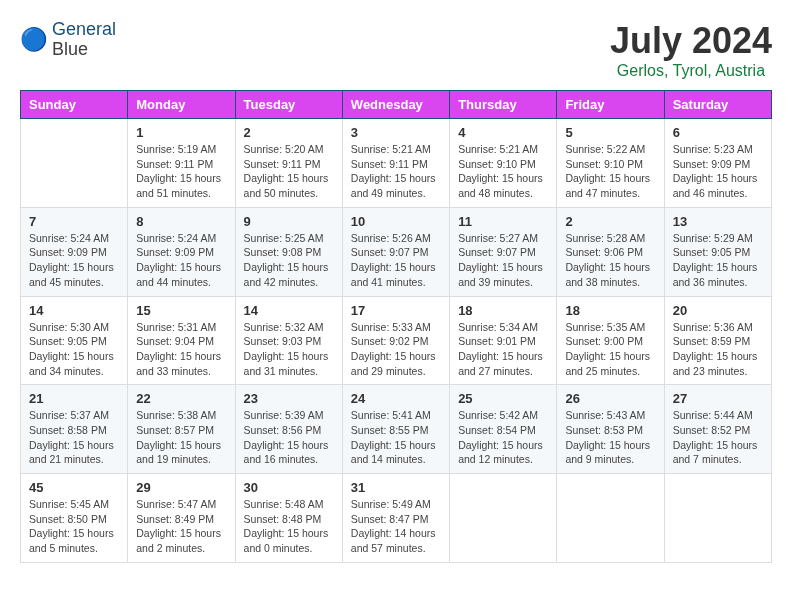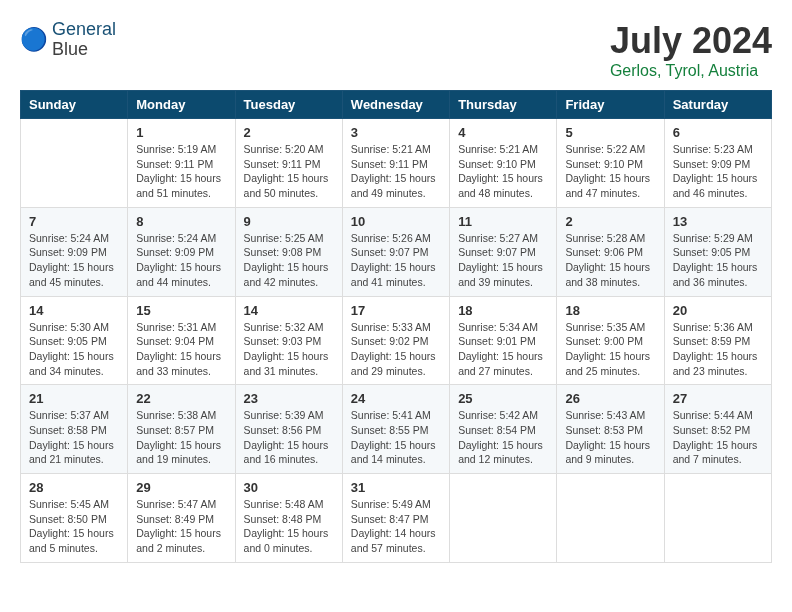--- a/index.html
+++ b/index.html
@@ -28,39 +28,39 @@
       line-height: 1.1;
     }
     .logo-text span {
       color: #1a5276;
     }
     .logo-bird {
       width: 28px;
       height: 28px;
     }
     .title-block {
-      text-align: left;
+      text-align: center;
       margin-left: 21px;
     }
     .month-year {
       font-size: 36px;
       font-weight: bold;
       color: #333;
     }
     .location {
       font-size: 16px;
       color: #15803d;
     }
     table {
       width: 100%;
       border-collapse: collapse;
       font-size: 11px;
     }
     thead tr {
-      background-color: #0c4a6e;
+      background-color: #d946ef;
       color: #fff;
     }
     thead th {
       padding: 6px 8px;
       text-align: left;
       font-size: 13px;
       font-weight: bold;
       border: 1px solid #1a5276;
     }
     tbody tr {
@@ -239,21 +239,21 @@
           <span class="day-number">26</span>
           <div class="day-info">Sunrise: 5:43 AM<br>Sunset: 8:53 PM<br>Daylight: 15 hours<br>and 9 minutes.</div>
         </td>
         <td>
           <span class="day-number">27</span>
           <div class="day-info">Sunrise: 5:44 AM<br>Sunset: 8:52 PM<br>Daylight: 15 hours<br>and 7 minutes.</div>
         </td>
       </tr>
       <tr>
         <td>
-          <span class="day-number">28</span>
+          <span class="day-number">45</span>
           <div class="day-info">Sunrise: 5:45 AM<br>Sunset: 8:50 PM<br>Daylight: 15 hours<br>and 5 minutes.</div>
         </td>
         <td>
           <span class="day-number">29</span>
           <div class="day-info">Sunrise: 5:47 AM<br>Sunset: 8:49 PM<br>Daylight: 15 hours<br>and 2 minutes.</div>
         </td>
         <td>
           <span class="day-number">30</span>
           <div class="day-info">Sunrise: 5:48 AM<br>Sunset: 8:48 PM<br>Daylight: 15 hours<br>and 0 minutes.</div>
         </td>

